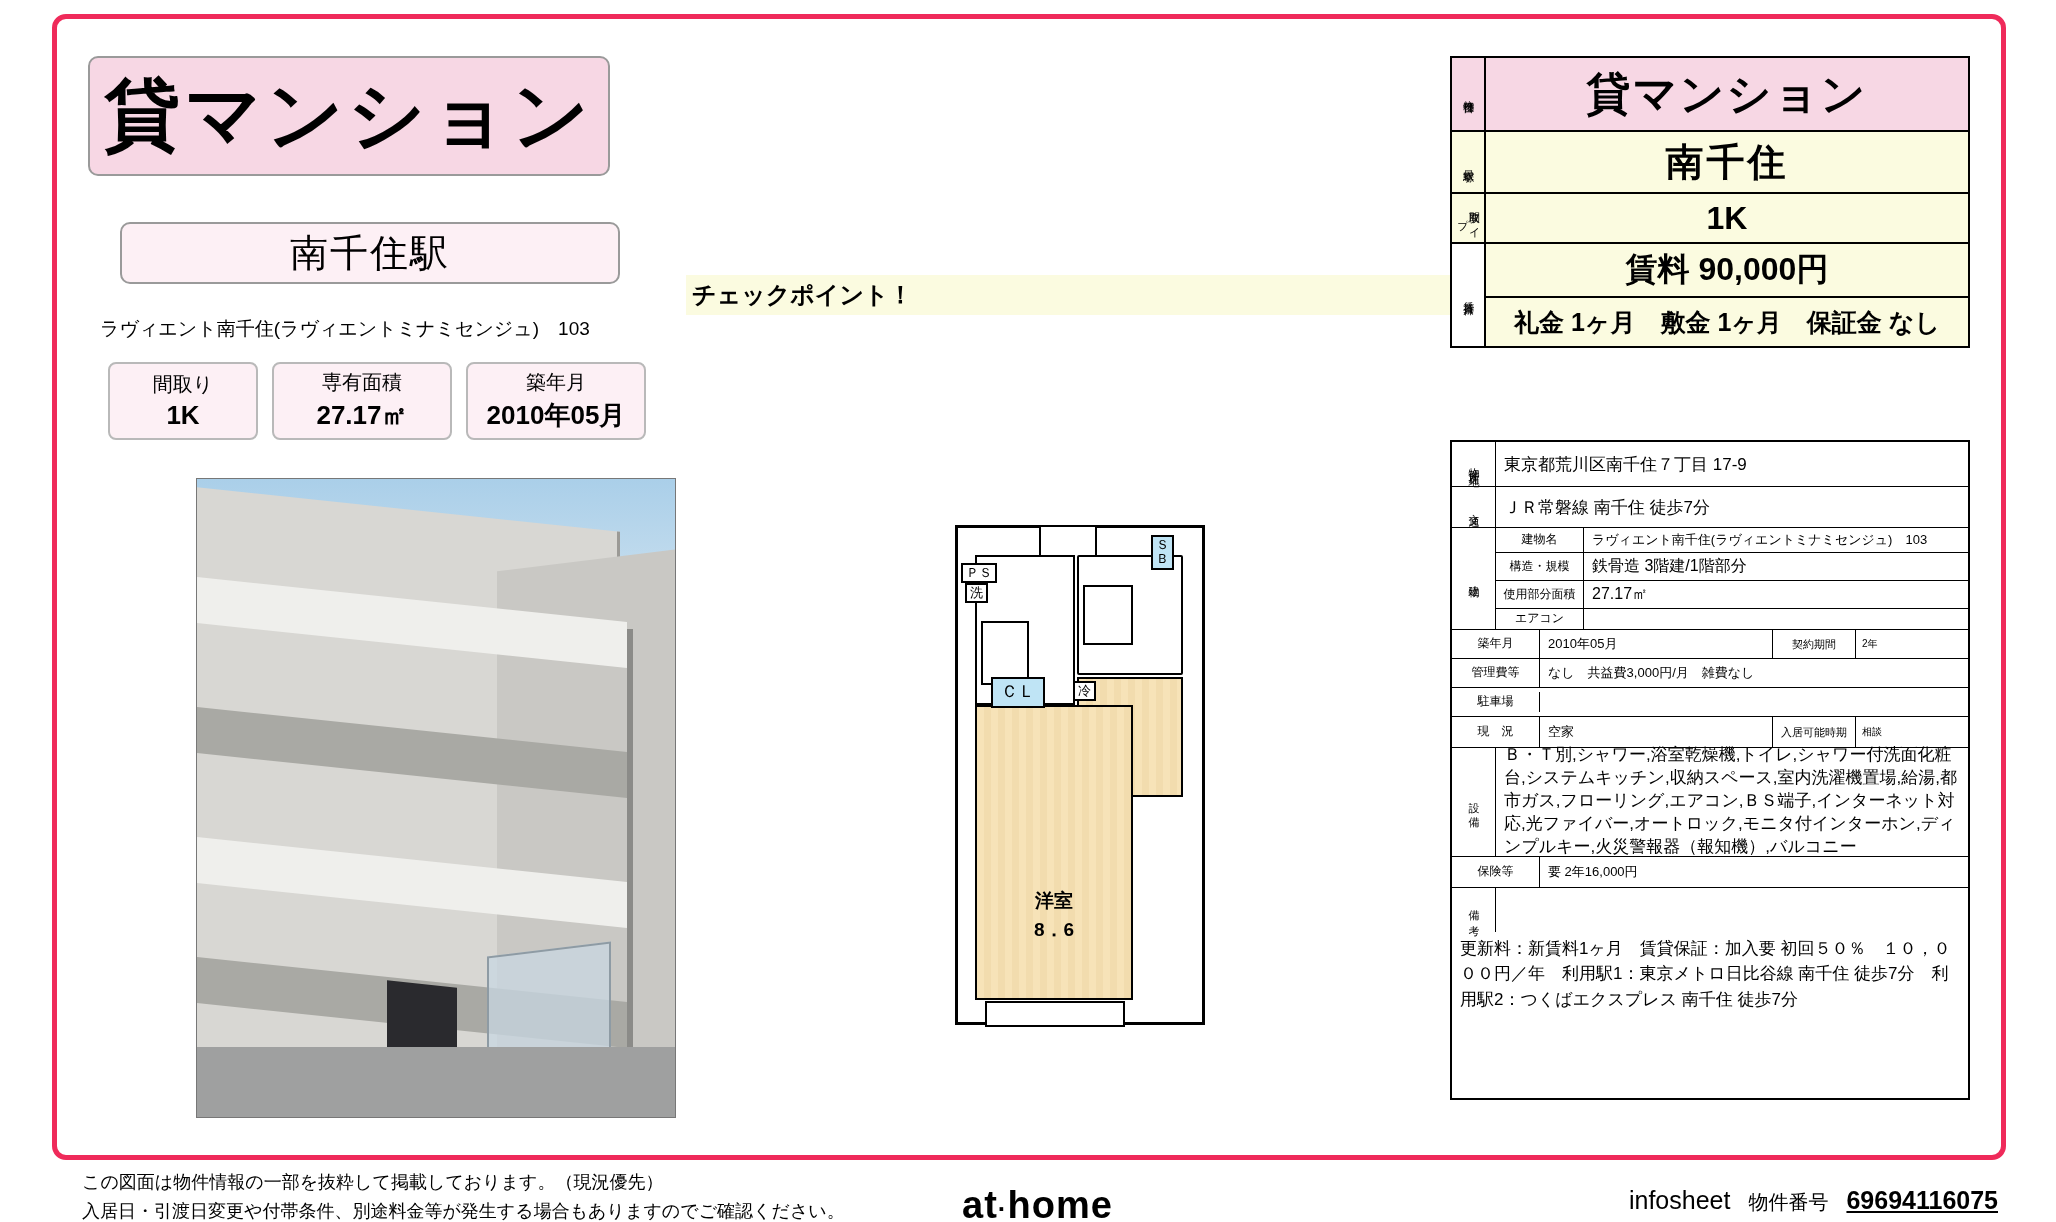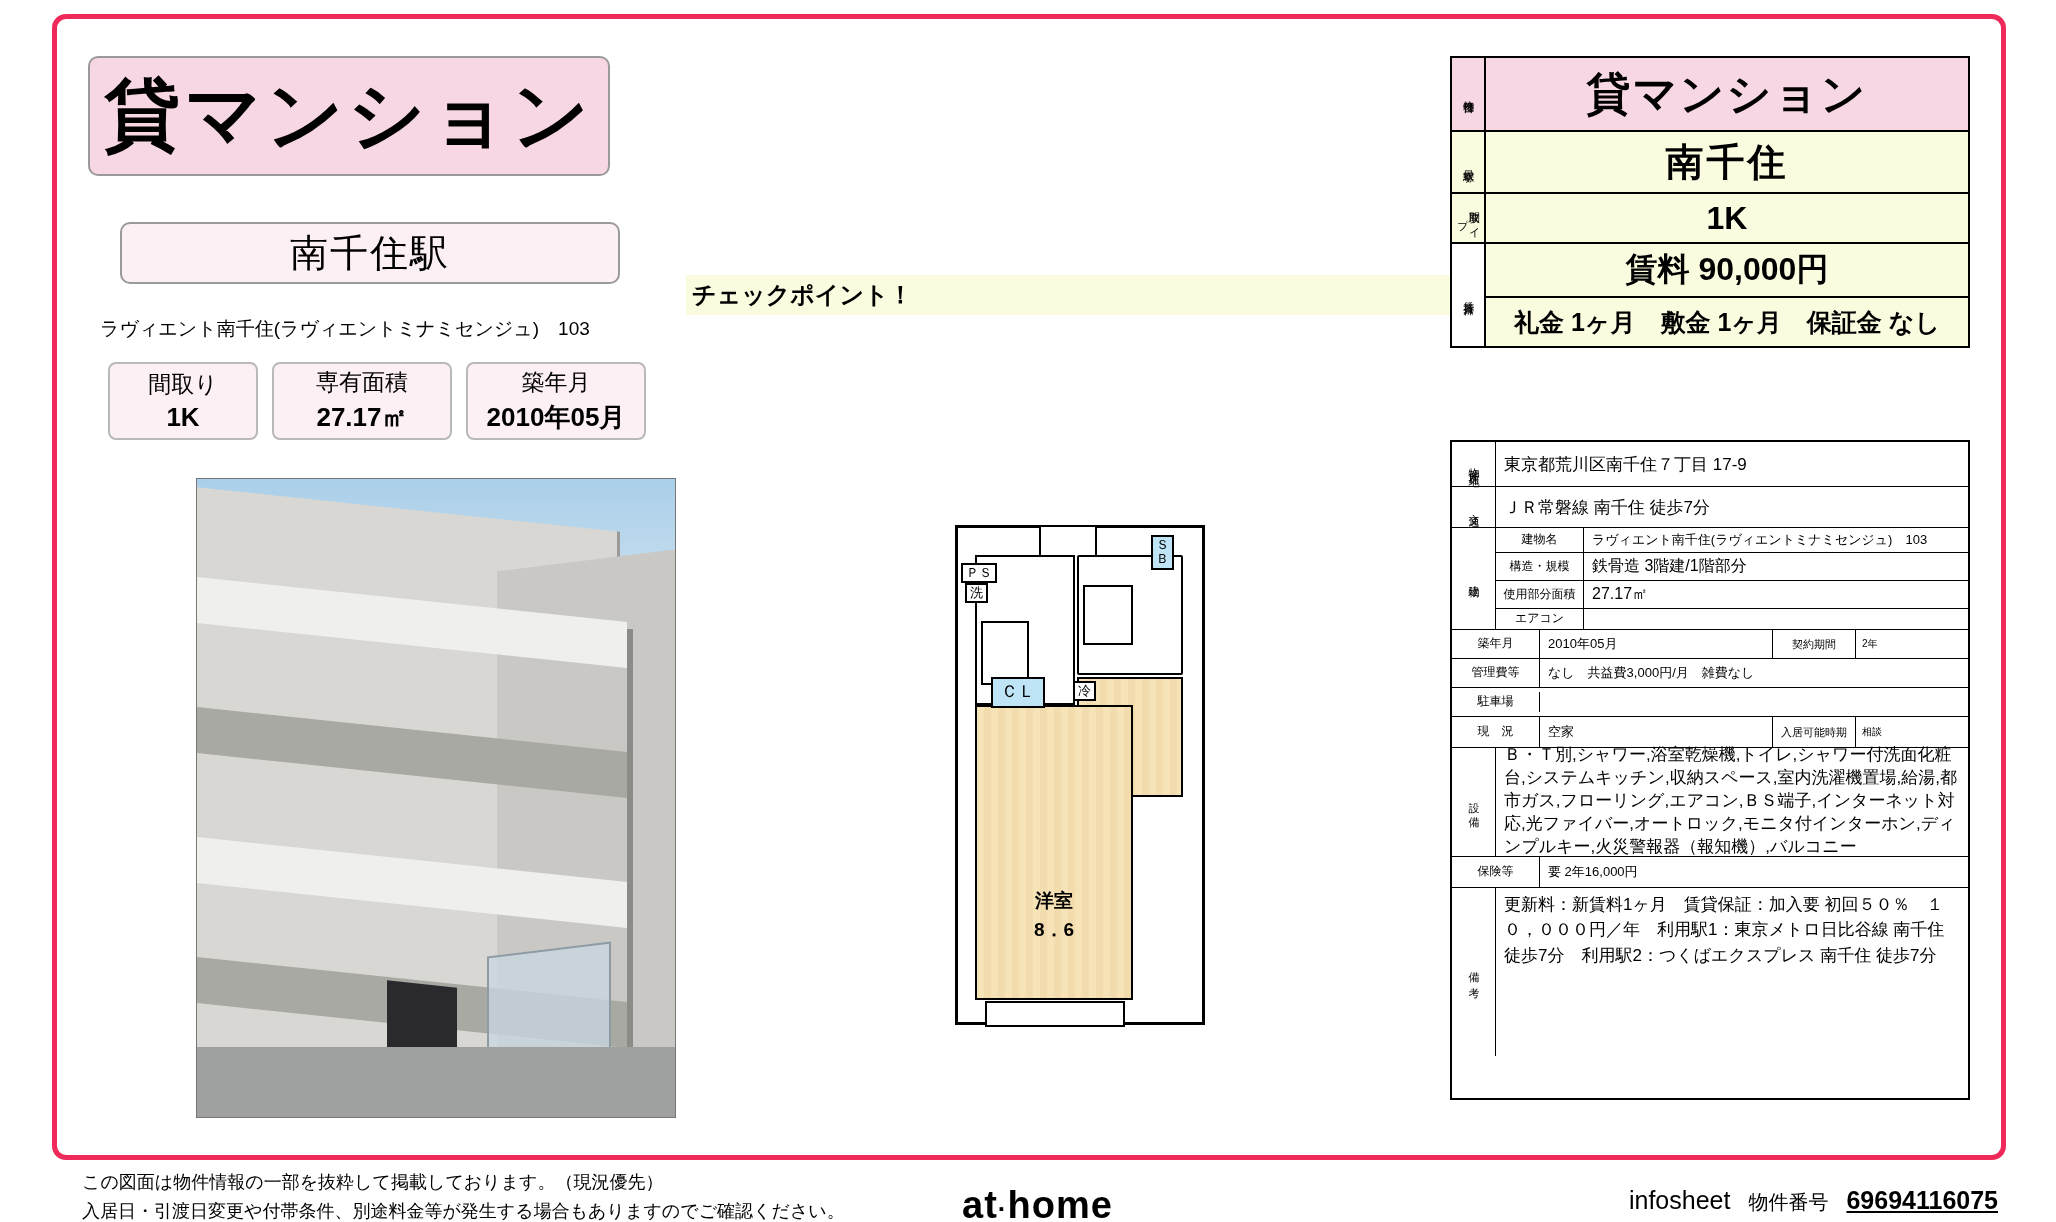--- a/index.html
+++ b/index.html
@@ -83,21 +83,21 @@
     border: 2px solid #b9b9b9;
     border-radius: 8px;
     width: 150px;
     height: 78px;
     display: flex;
     flex-direction: column;
     align-items: center;
     justify-content: center;
     box-sizing: border-box;
   }
-  .spec-cell .lbl { font-size: 23px; margin-bottom: 2px; font-family: Liberation Mono, monospace;}
+  .spec-cell .lbl { font-size: 20px; margin-bottom: 2px; font-family: Liberation Mono, monospace;}
   .spec-cell .val { font-size: 26px; font-weight: 600;}
   .spec-cell.wide { width: 180px; }
 
   
   .cp-title {
     position: absolute;
     left: 686px; top: 275px;
     width: 850px;
     background: #fbfbe0;
     font-size: 24px;
@@ -540,21 +540,21 @@
     <div class="trow" style="height:108px;">
       <div class="hcell">設　備</div>
       <div class="vcell setsubi">Ｂ・Ｔ別,シャワー,浴室乾燥機,トイレ,シャワー付洗面化粧台,システムキッチン,収納スペース,室内洗濯機置場,給湯,都市ガス,フローリング,エアコン,ＢＳ端子,インターネット対応,光ファイバー,オートロック,モニタ付インターホン,ディンプルキー,火災警報器（報知機）,バルコニー</div>
     </div>
 
     <div class="trow" style="height:30px;">
       <div class="hcell horiz">保険等</div>
       <div class="vcell small">要 2年16,000円</div>
     </div>
 
-    <div class="trow" style="height:168px;">
+    <div class="trow" style="height:168px;flex-direction:column;">
       <div class="hcell">備　考</div>
       <div class="vcell bikou">更新料：新賃料1ヶ月　賃貸保証：加入要 初回５０％　１０，０００円／年　利用駅1：東京メトロ日比谷線 南千住 徒歩7分　利用駅2：つくばエクスプレス 南千住 徒歩7分</div>
     </div>
   </div>
 
   <div class="footer-note">
     <div>この図面は物件情報の一部を抜粋して掲載しております。（現況優先）</div>
     <div>入居日・引渡日変更や付帯条件、別途料金等が発生する場合もありますのでご確認ください。</div>
   </div>
   <div class="athome">at<span style="font-size:26px;">·</span>home</div>

